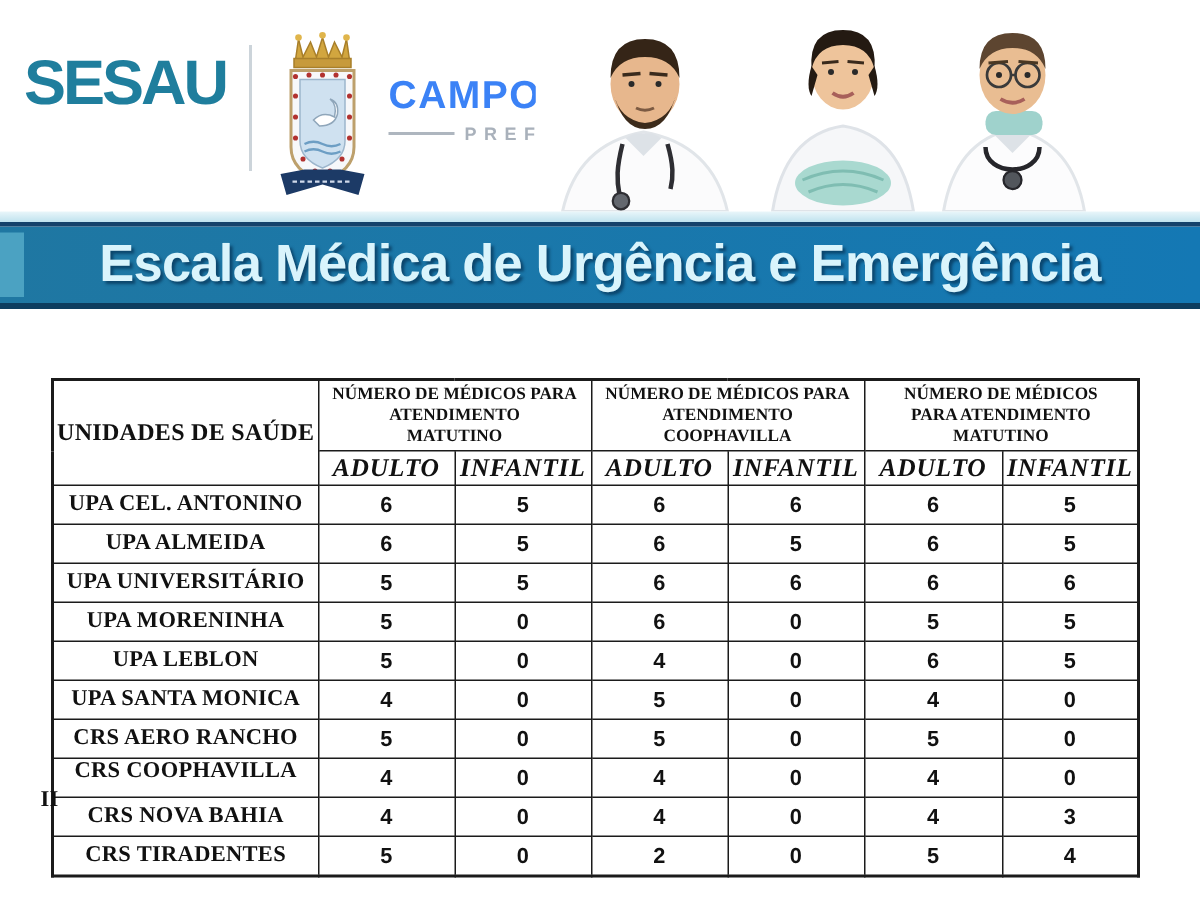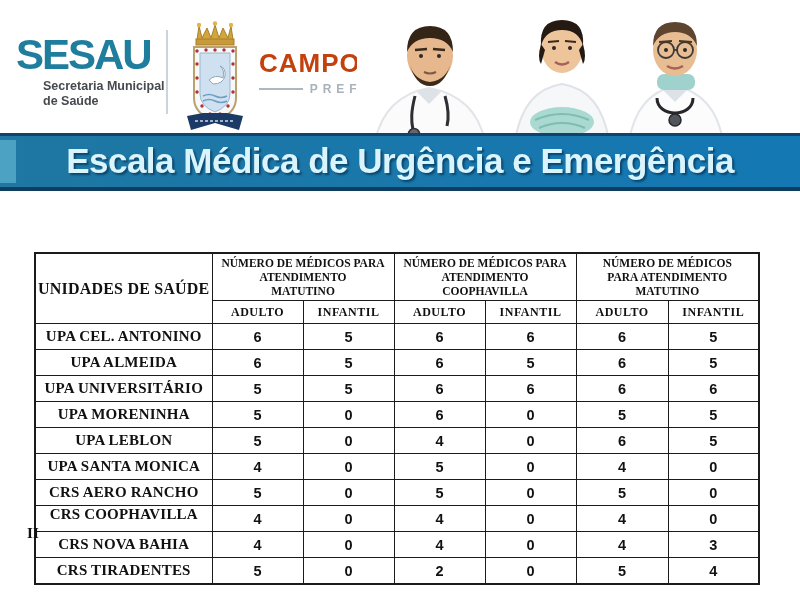--- a/index.html
+++ b/index.html
@@ -14,34 +14,34 @@
   .sesau-block { position:absolute; left:16px; top:34px; }
   .sesau-name { font-size:42px; font-weight:bold; letter-spacing:-2px; color:#1f7e9d; line-height:1; }
   .sesau-sub { margin-top:3px; padding-left:27px; font-size:12.5px; color:#46494e; line-height:1.2; font-weight:bold; }
 
   .logo-divider { position:absolute; left:166px; top:30px; width:2px; height:84px; background:#ccd4da; }
 
   .crest { position:absolute; left:179px; top:18px; width:72px; height:118px; }
 
   .cg-block { position:absolute; left:259px; top:50px; width:228px; }
   .cg-title { font-size:26px; font-weight:bold; letter-spacing:1px; line-height:1; white-space:nowrap; }
-  .cg-word1 { color:#c2410c; }
+  .cg-word1 { color:#3b82f6; }
   .cg-word2 { color:#26607e; }
   .cg-sub { display:flex; align-items:center; gap:7px; margin-top:6px; }
   .cg-sub .line { flex:1; height:2px; background:#aeb6bf; }
   .cg-sub .word { font-size:12px; letter-spacing:5px; color:#a9b1bb; font-weight:bold; }
 
   .photo { position:absolute; right:0; top:0; width:380px; height:141px; }
 
   .header-strip { position:absolute; left:0; top:141px; width:800px; height:7px;
     background:linear-gradient(180deg,#e9f6fa,#bfe2ee); }
 
   
   .banner {
-    position:absolute; left:0; top:133px; width:800px; height:58px; box-sizing:border-box;
+    position:absolute; left:0; top:148px; width:800px; height:58px; box-sizing:border-box;
     background:linear-gradient(90deg,#1f77a2,#1478b4);
     border-top:3px solid #15426b; border-bottom:4px solid #0d3d5f;
   }
   .banner-accent { position:absolute; left:0; top:4px; bottom:4px; width:16px; background:#4ba2c2; }
   .banner-title {
     width:100%; text-align:center; line-height:50px;
     font-size:35px; font-weight:bold; letter-spacing:-0.5px; color:#d9f4fc;
     text-shadow:2px 2px 2px rgba(8,58,94,0.8);
     white-space:nowrap;
   }
@@ -59,43 +59,39 @@
     border-collapse:collapse; table-layout:fixed; width:724px;
     font-family:"Liberation Serif", serif; color:#111;
     background:#fff;
   }
   table.sched td, table.sched th { border:1px solid #1b1b1b; text-align:center; font-weight:bold; padding:0; }
   table.sched { border:2px solid #1b1b1b; }
 
   th.unit-col { font-size:16px; letter-spacing:0.2px; }
   th.group-h { font-size:11.5px; line-height:14px; height:46px; padding:2px 2px; }
   th.group-h span { display:block; }
-  th.sub-h { font-size:12px; height:22px; letter-spacing:0.5px; }
+  th.sub-h { font-size:17px; height:22px; letter-spacing:0.5px;font-style:italic; }
 
   td.unit-cell { font-size:15px; height:25px; letter-spacing:0.2px; }
   td.val-cell  { font-size:14.5px; height:25px; font-family:"Liberation Sans", sans-serif; font-weight:bold; }
 
   td.unit-wrap { position:relative; vertical-align:top; padding-top:2px; }
   td.unit-wrap .hang {
     position:absolute; left:-9px; bottom:-11px; z-index:2; font-size:15px; font-weight:bold;
   }
 </style>
 </head>
 <body>
 
 <div class="page">
 
   <div class="header">
 
     <div class="sesau-block">
       <div class="sesau-name">SESAU</div>
-      <div class="sesau-sub">
-        <div>Secretaria Municipal</div>
-        <div>de Saúde</div>
-      </div>
     </div>
 
     <div class="logo-divider"></div>
 
     <svg class="crest" viewBox="0 0 72 118" aria-hidden="true">
 
       <polygon points="20,8 23,20 28,10 32,20 36,7 40,20 44,10 49,20 52,8 54,22 18,22" fill="#d2a63f" stroke="#a87f2a" stroke-width="1"></polygon>
       <circle cx="20" cy="7" r="2.2" fill="#e0b54b"></circle>
         <circle cx="36" cy="5.5" r="2.2" fill="#e0b54b"></circle>
         <circle cx="52" cy="7" r="2.2" fill="#e0b54b"></circle>

